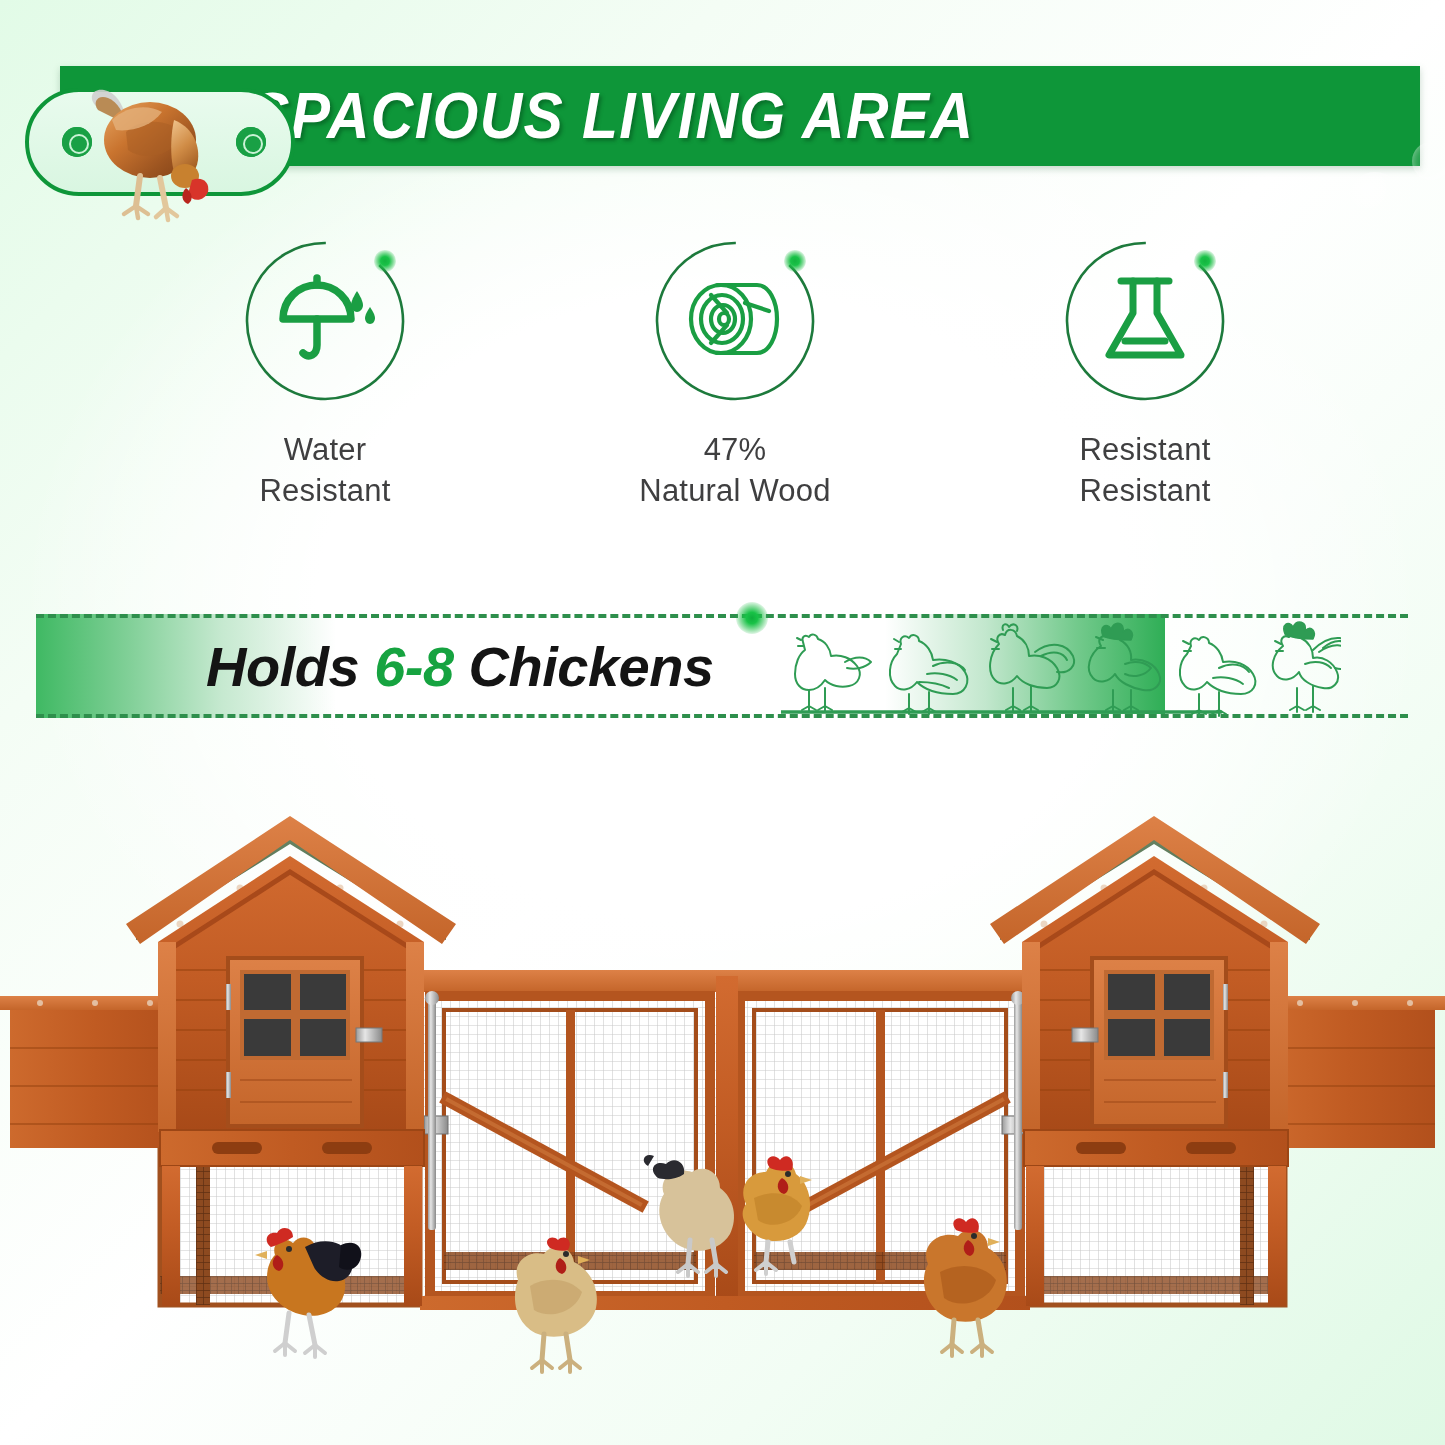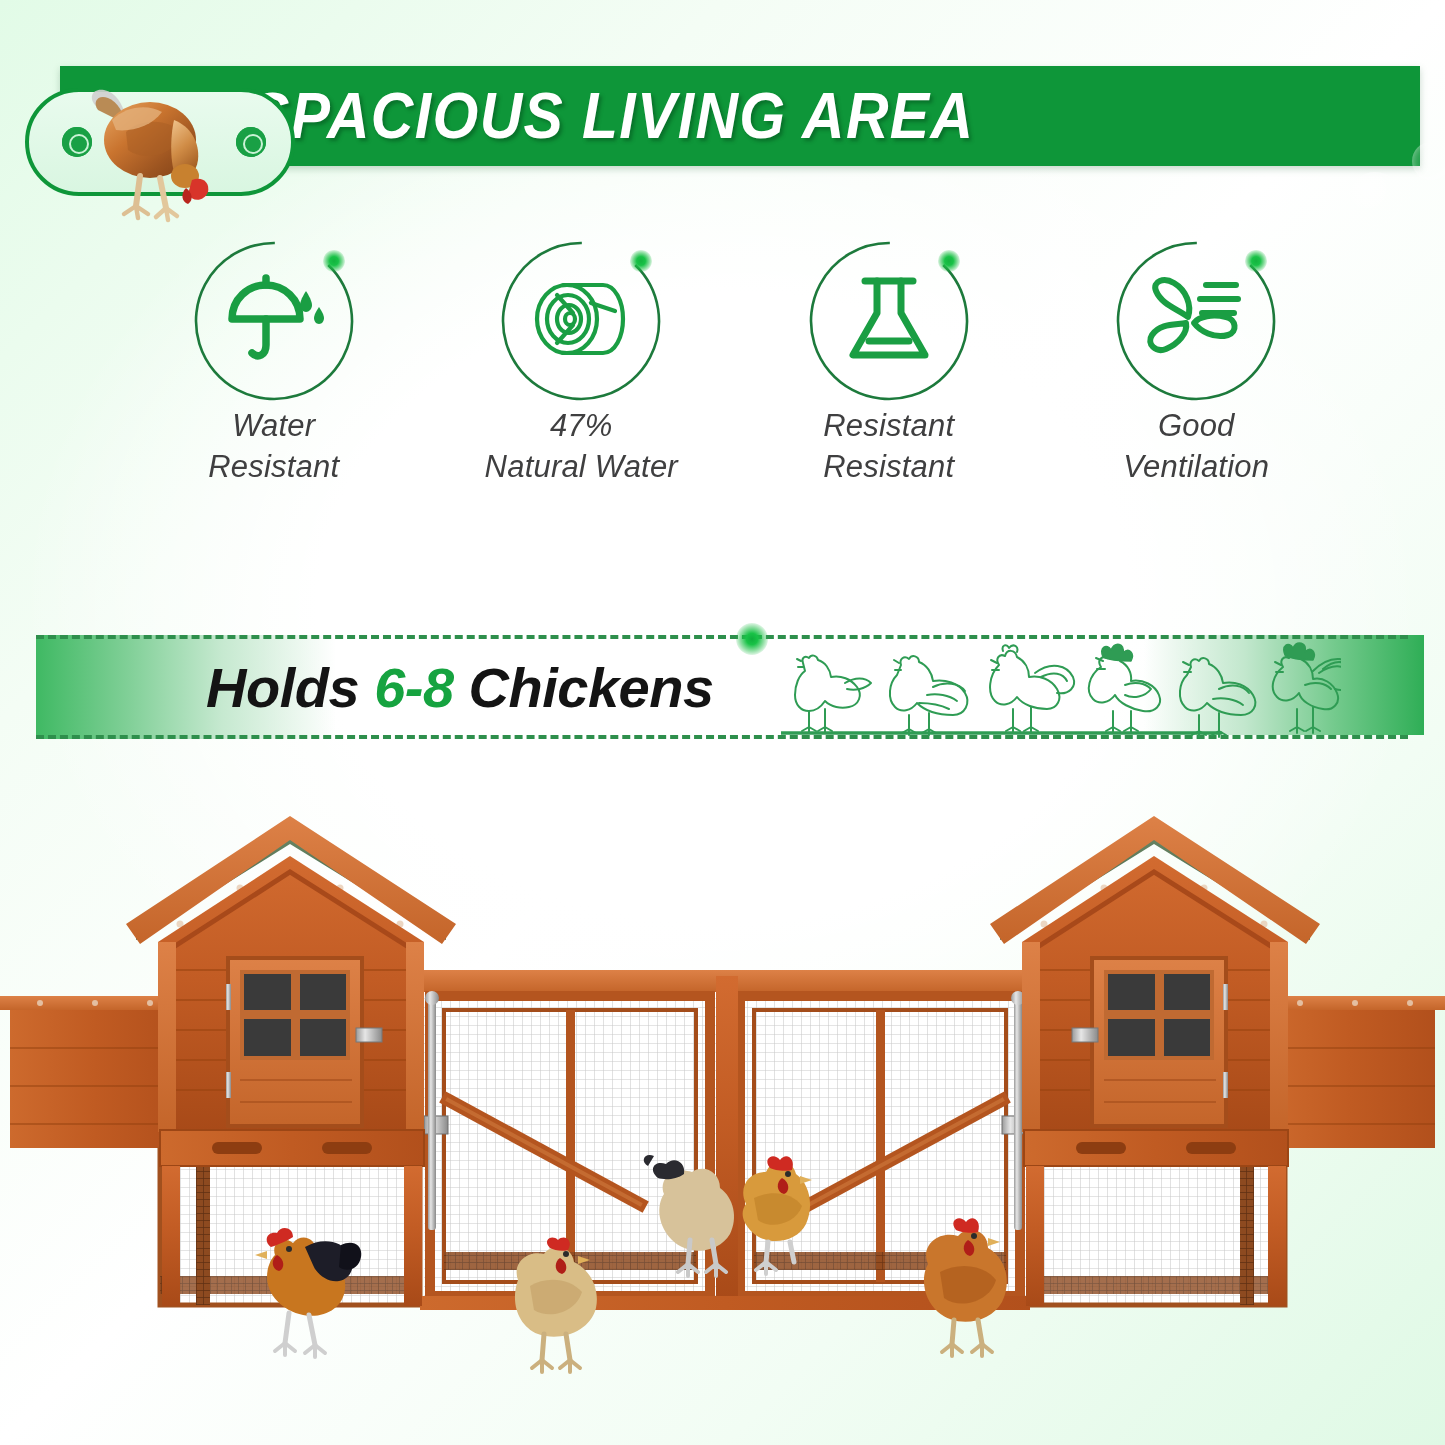--- a/index.html
+++ b/index.html
@@ -102,33 +102,33 @@
     width: 22px; height: 22px;
     border-radius: 50%;
     background: radial-gradient(circle, #14b33f 0%, #19c247 28%, rgba(30,190,70,.55) 52%, rgba(30,190,70,0) 78%);
   }
   .feature-ring .glyph {
     position: absolute;
     left: 50%; top: 50%;
     transform: translate(-50%,-50%);
   }
   .feature-label {
+    margin-top: 24px;
     text-align: center;
     font-size: 31px;
-    font-style: italic;
     line-height: 1.32;
     color: #3f3f40;
     letter-spacing: .2px;
   }
 
   
   .holds-wrap {
     position: absolute;
-    left: 36px; top: 635px;
-    width: 1388px; height: 104px; text-decoration: underline;
+    left: 36px; top: 614px;
+    width: 1129px; height: 104px; text-decoration: underline;
   }
   .holds-grad-left {
     position: absolute; left: 0; top: 0;
     width: 300px; height: 104px;
     background: linear-gradient(90deg, #3fb963 0%, #7fcf96 30%, #c6e9d0 62%, rgba(255,255,255,0) 100%);
   }
   .holds-grad-right {
     position: absolute; right: 0; top: 0;
     width: 280px; height: 100px;
     background: linear-gradient(270deg, #2fae56 0%, #74ca8d 32%, #c2e7cd 64%, rgba(255,255,255,0) 100%);
@@ -256,21 +256,21 @@
           <ellipse cx="41" cy="46" rx="5" ry="6"></ellipse>
 
           <path d="M28 22 L44 40"></path>
           <path d="M28 70 L44 52"></path>
           <path d="M62 30 L86 38"></path>
         </g>
       </svg>
     </div>
     <div class="feature-label">
       <div>47%</div>
-      <div>Natural Water</div>
+      <div>Natural Wood</div>
     </div>
   </div>
 
   <div class="feature">
     <div class="feature-ring">
       <svg class="ring-svg" width="170" height="170" viewBox="0 0 170 170">
         <circle cx="85" cy="85" r="78" fill="none" stroke="#1d7a3c" stroke-width="2.6" stroke-dasharray="430 60" stroke-dashoffset="-22" transform="rotate(-62 85 85)"></circle>
       </svg>
       <div class="glow-dot"></div>
       <svg class="glyph" width="96" height="96" viewBox="0 0 96 96">
@@ -280,46 +280,20 @@
           <path d="M28 68 L68 68"></path>
         </g>
       </svg>
     </div>
     <div class="feature-label">
       <div>Resistant</div>
       <div>Resistant</div>
     </div>
   </div>
 
-  <div class="feature">
-    <div class="feature-ring">
-      <svg class="ring-svg" width="170" height="170" viewBox="0 0 170 170">
-        <circle cx="85" cy="85" r="78" fill="none" stroke="#1d7a3c" stroke-width="2.6" stroke-dasharray="430 60" stroke-dashoffset="-22" transform="rotate(-62 85 85)"></circle>
-      </svg>
-      <div class="glow-dot"></div>
-      <svg class="glyph" width="104" height="96" viewBox="0 0 104 96">
-        <g fill="none" stroke="#1a9e43" stroke-width="6" stroke-linecap="round" stroke-linejoin="round">
-
-          <path d="M44 44 C34 36 18 32 12 18 C8 8 20 4 30 10 C42 17 48 32 44 44 Z"></path>
-
-          <path d="M42 50 C32 52 16 50 8 62 C2 71 12 80 22 76 C34 71 44 60 42 50 Z"></path>
-
-          <path d="M50 50 C56 58 70 66 84 62 C94 59 92 46 82 44 C69 41 55 43 50 50 Z"></path>
-
-          <path d="M62 12 L92 12"></path>
-          <path d="M56 26 L94 26"></path>
-          <path d="M58 40 L90 40"></path>
-        </g>
-      </svg>
-    </div>
-    <div class="feature-label">
-      <div>Good</div>
-      <div>Ventilation</div>
-    </div>
-  </div>
 
 </div>
 
 <div class="holds-wrap">
   <div class="holds-grad-left"></div>
   <div class="holds-grad-right"></div>
   <div class="holds-dash-top"></div>
   <div class="holds-dash-bottom"></div>
   <div class="holds-glow"></div>
 

